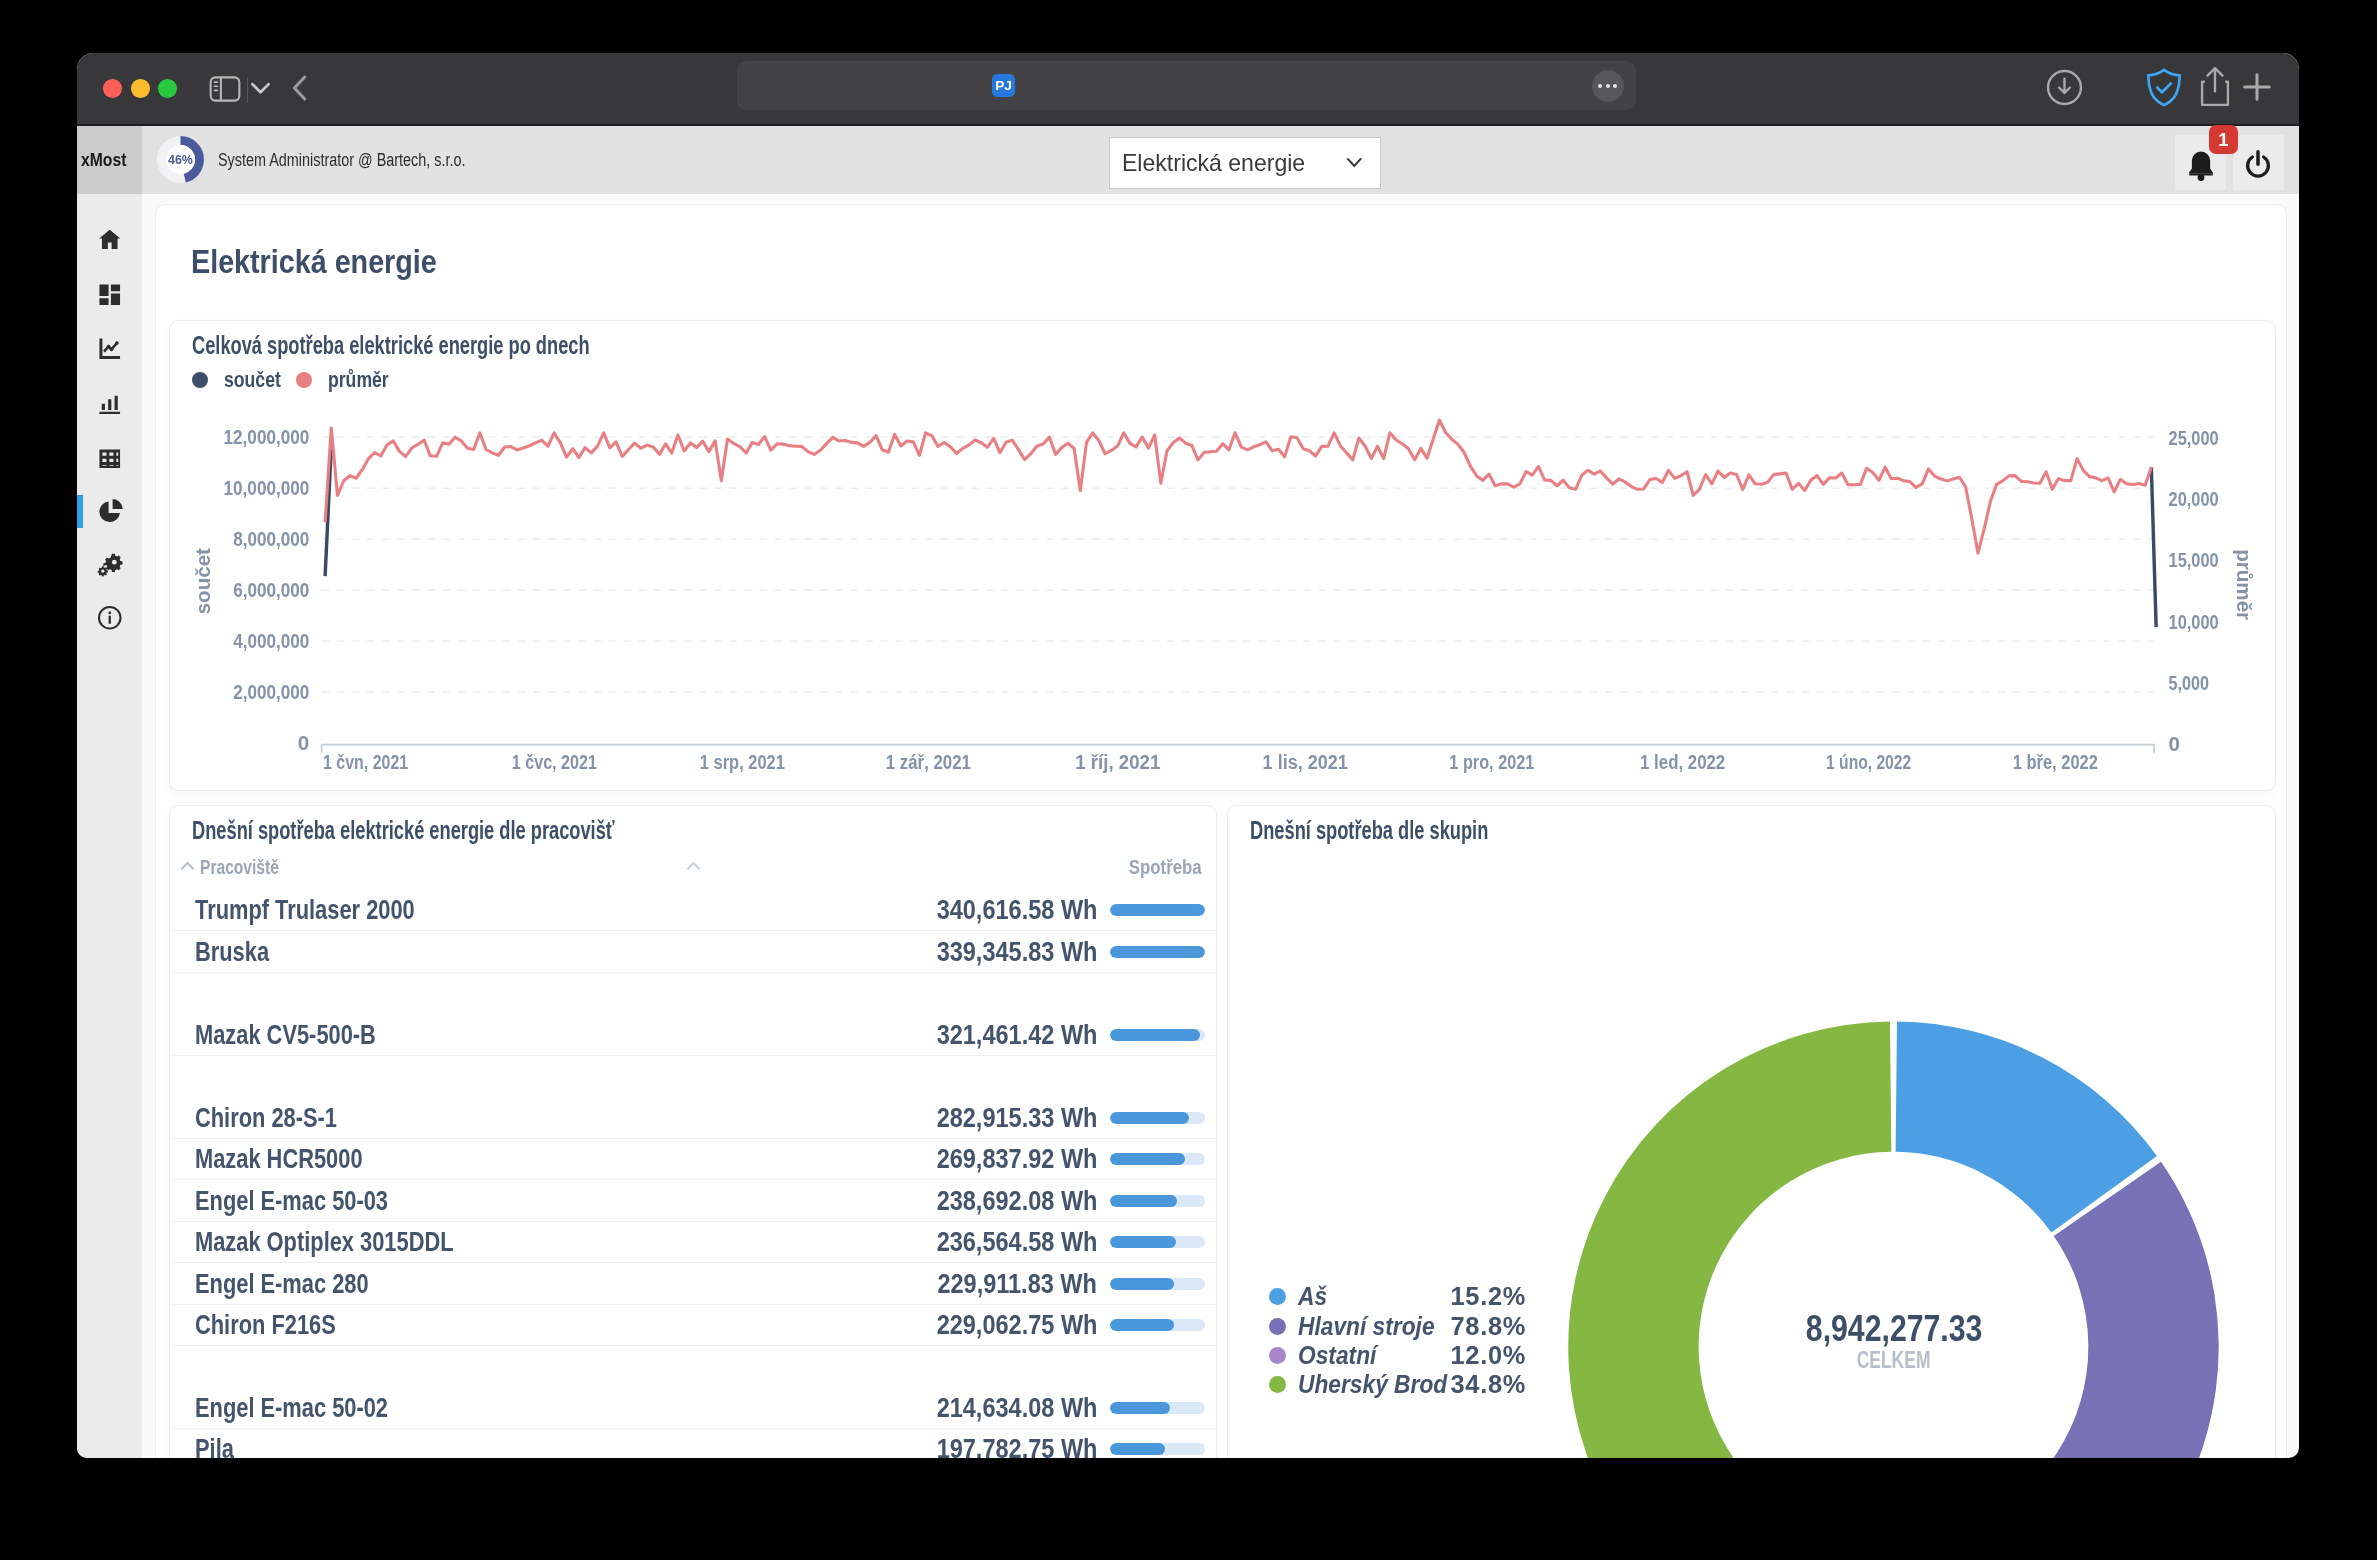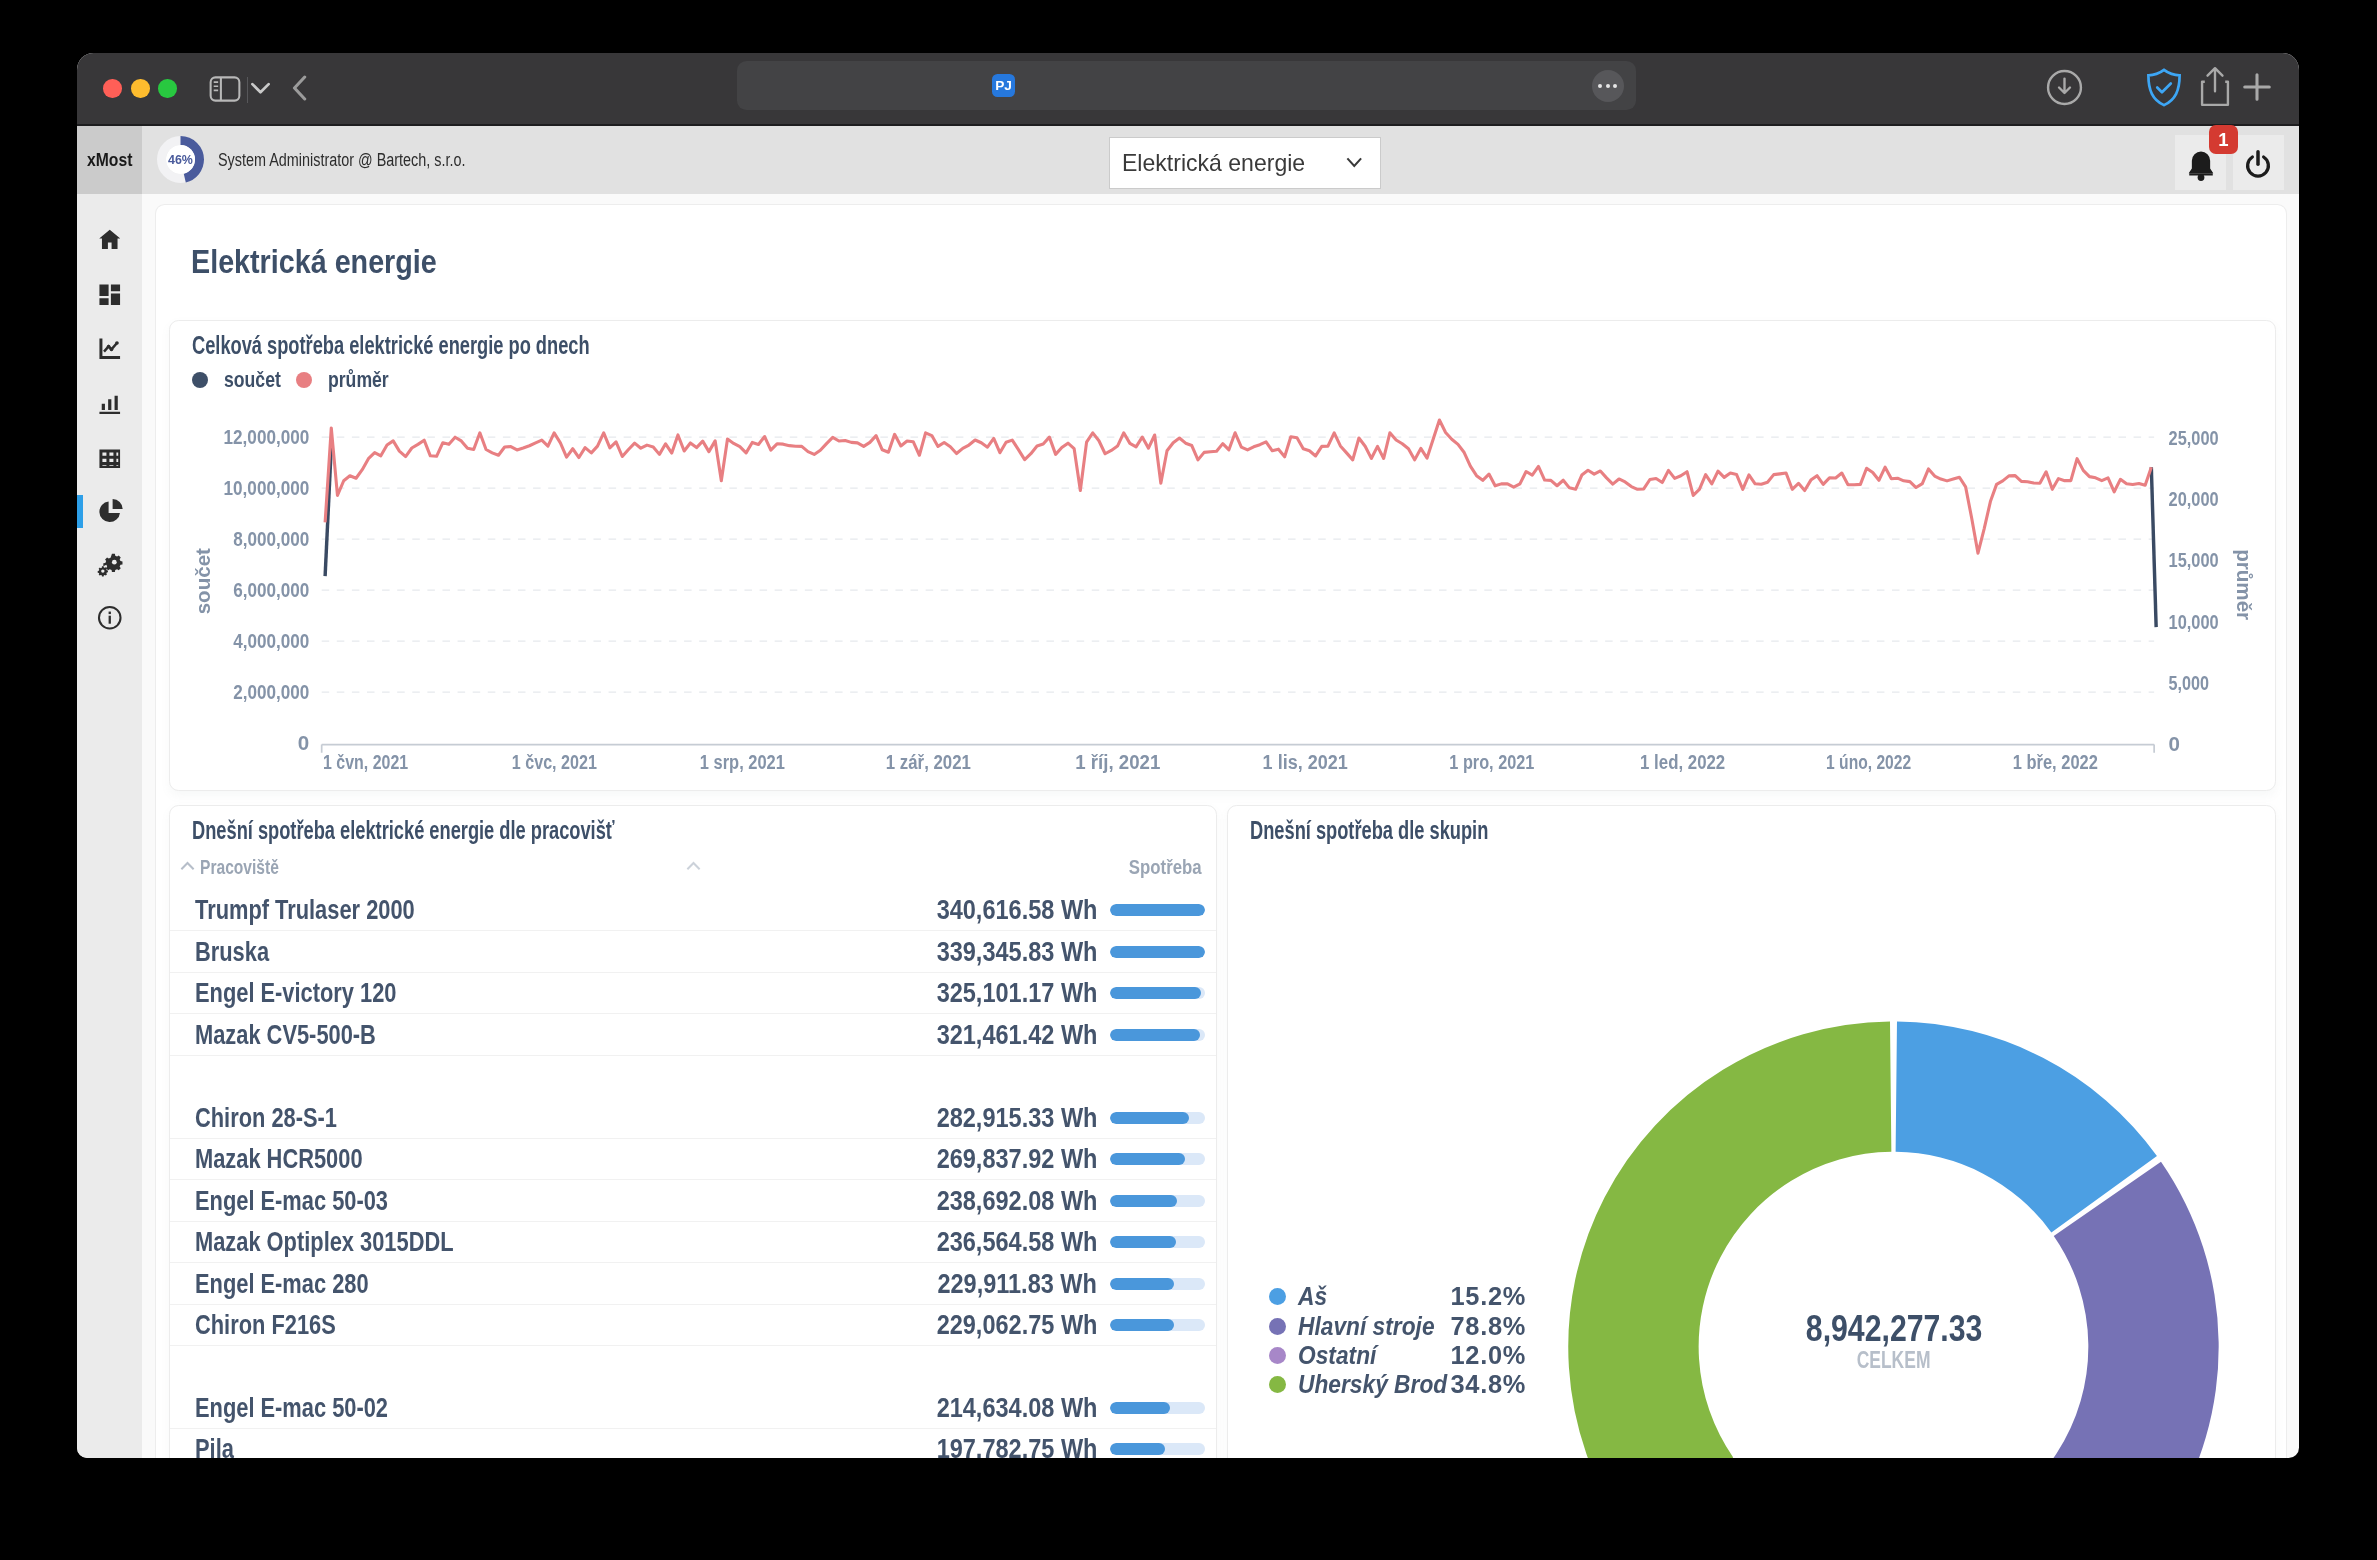--- a/index.html
+++ b/index.html
@@ -5,21 +5,21 @@
 #win { position:absolute; left:77px; top:53px; width:2222px; height:1405px; border-radius:16.5px 16.5px 10.3px 10.3px; overflow:hidden; background:#fafafa; }
 #tbar { position:absolute; left:0; top:0; width:100%; height:71px; background:#383739; border-bottom:2.1px solid #1d1d1f; box-sizing:content-box; }
 .tl { position:absolute; top:26px; width:18.5px; height:18.5px; border-radius:50%; }
 #urlbar { position:absolute; left:660px; top:8.2px; width:899px; height:49px; border-radius:9.6px; background:#434345; }
 #pj { position:absolute; left:255px; top:13px; width:23px; height:23px; border-radius:5.5px; background:#2678dd; color:#fff; font-size:13.7px; font-weight:bold; text-align:center; line-height:23px; }
 #urltxt { position:absolute; left:288px; top:0; height:49px; line-height:51px; color:#d9d9da; font-size:20.6px; }
 #dots { position:absolute; right:12.4px; top:9px; width:32px; height:32px; border-radius:50%; background:#57575a; display:flex; align-items:center; justify-content:center; gap:3.4px; }
 #dots span { display:block; width:4.1px; height:4.1px; border-radius:50%; background:#e6e6e6; }
 .ticon { position:absolute; top:0; }
 #hdr { position:absolute; left:0; top:73px; width:100%; height:68px; background:#e1e1e1; }
-#xmost { position:absolute; left:0; top:0; width:65px; height:68px; background:#cbcbcb; color:#191919; font-weight:bold; font-size:18.5px; text-align:center; line-height:68px; }
+#xmost { position:absolute; left:0; top:0; width:65px; height:68px; background:#cbcbcb; color:#191919; font-weight:bold; font-size:18.5px; line-height:68px; }
 #admin { position:absolute; left:141px; top:0; height:68px; line-height:68px; font-size:18px; color:#2d2d2d; }
 #selbox { position:absolute; left:1032px; top:11px; width:272px; height:52px; background:#fff; border:1.4px solid #cbcbcb; }
 #selbox .st { position:absolute; left:12.4px; top:0; height:49px; line-height:49px; font-size:24px; color:#3a3a3a; }
 #badge { position:absolute; left:2132px; top:-1.4px; width:29px; height:29px; border-radius:6.9px; background:#d43a31; color:#fff; font-size:18.5px; font-weight:bold; text-align:center; line-height:29px; z-index:3; }
 .htile { position:absolute; top:9px; width:51px; height:55px; background:#ebebeb; }
 #sbar { position:absolute; left:0; top:141px; width:65px; height:1264px; background:#ebebeb; }
 .sic { position:absolute; left:18.5px; }
 #actbar { position:absolute; left:0; top:301px; width:5.5px; height:33px; background:#2d9fe8; }
 #panel { position:absolute; left:78px; top:151px; width:2132px; height:1254px; background:#fff; border:1.4px solid #ededed; border-bottom:none; border-radius:9.6px 9.6px 0 0; }
 h1 { position:absolute; left:114px; top:190px; font-size:33px; color:#3d4f68; }
@@ -226,27 +226,20 @@
           <span class="tfill" style="width:100.0%"></span>
         </span>
 </div>
 <div class="trow" style="top:126px">
   <span class="tname"><span class="cx78">Bruska</span></span>
   <span class="tval"><span class="cx84r">339,345.83 Wh</span></span>
   <span class="tbar">
           <span class="tfill" style="width:99.6%"></span>
         </span>
 </div>
-<div class="trow" style="top:167px">
-  <span class="tname"><span class="cx78">Engel E-victory 120</span></span>
-  <span class="tval"><span class="cx84r">325,101.17 Wh</span></span>
-  <span class="tbar">
-          <span class="tfill" style="width:95.4%"></span>
-        </span>
-</div>
 <div class="trow" style="top:209px">
   <span class="tname"><span class="cx78">Mazak CV5-500-B</span></span>
   <span class="tval"><span class="cx84r">321,461.42 Wh</span></span>
   <span class="tbar">
           <span class="tfill" style="width:94.4%"></span>
         </span>
 </div>
 <div class="trow" style="top:292px">
   <span class="tname"><span class="cx78">Chiron 28-S-1</span></span>
   <span class="tval"><span class="cx84r">282,915.33 Wh</span></span>

